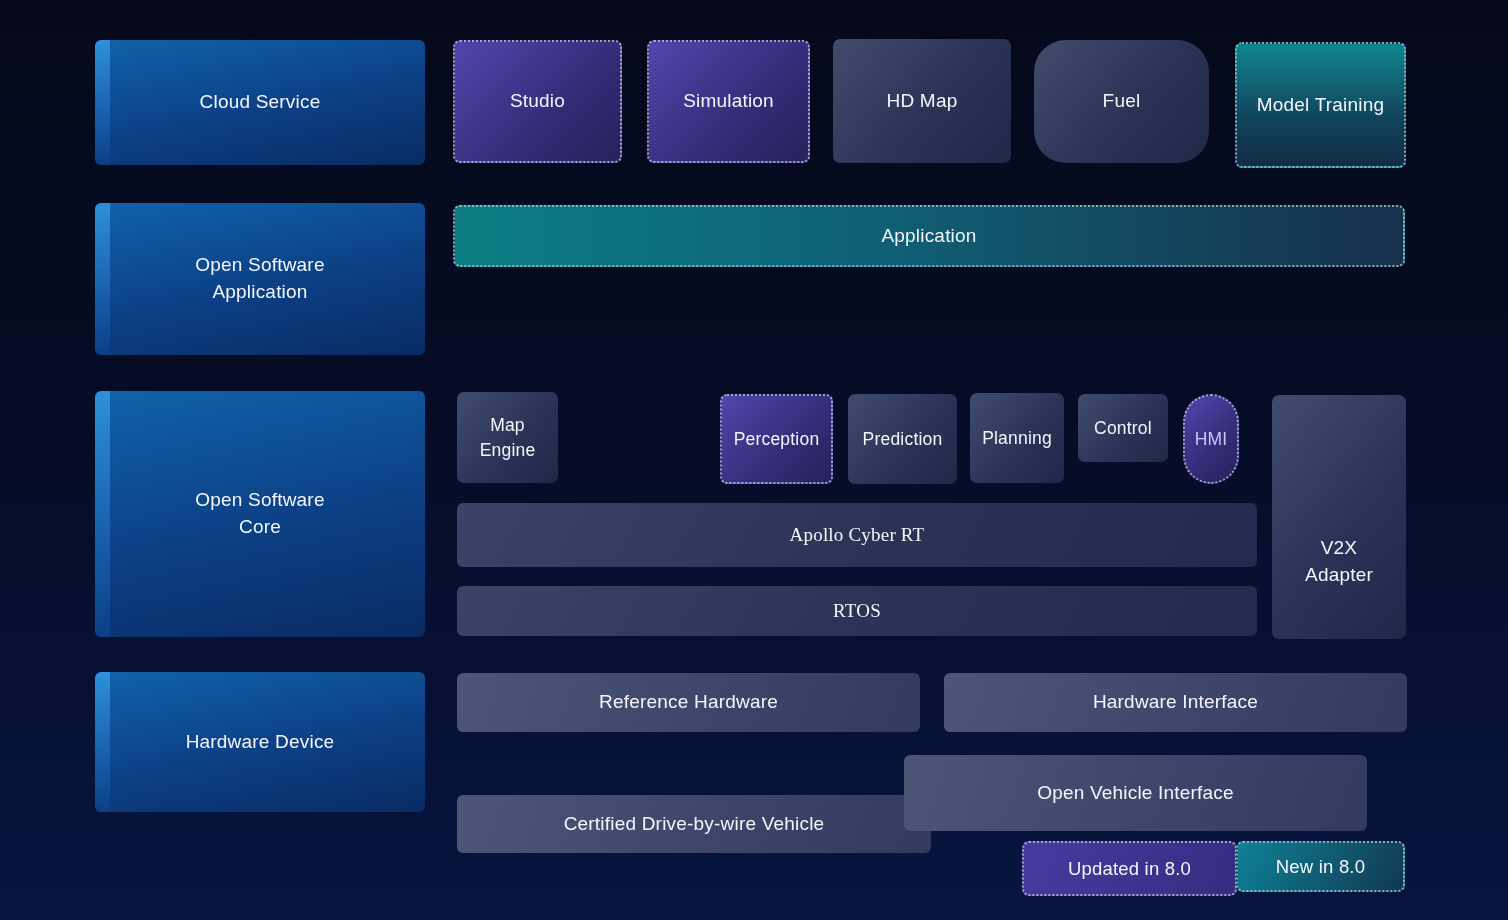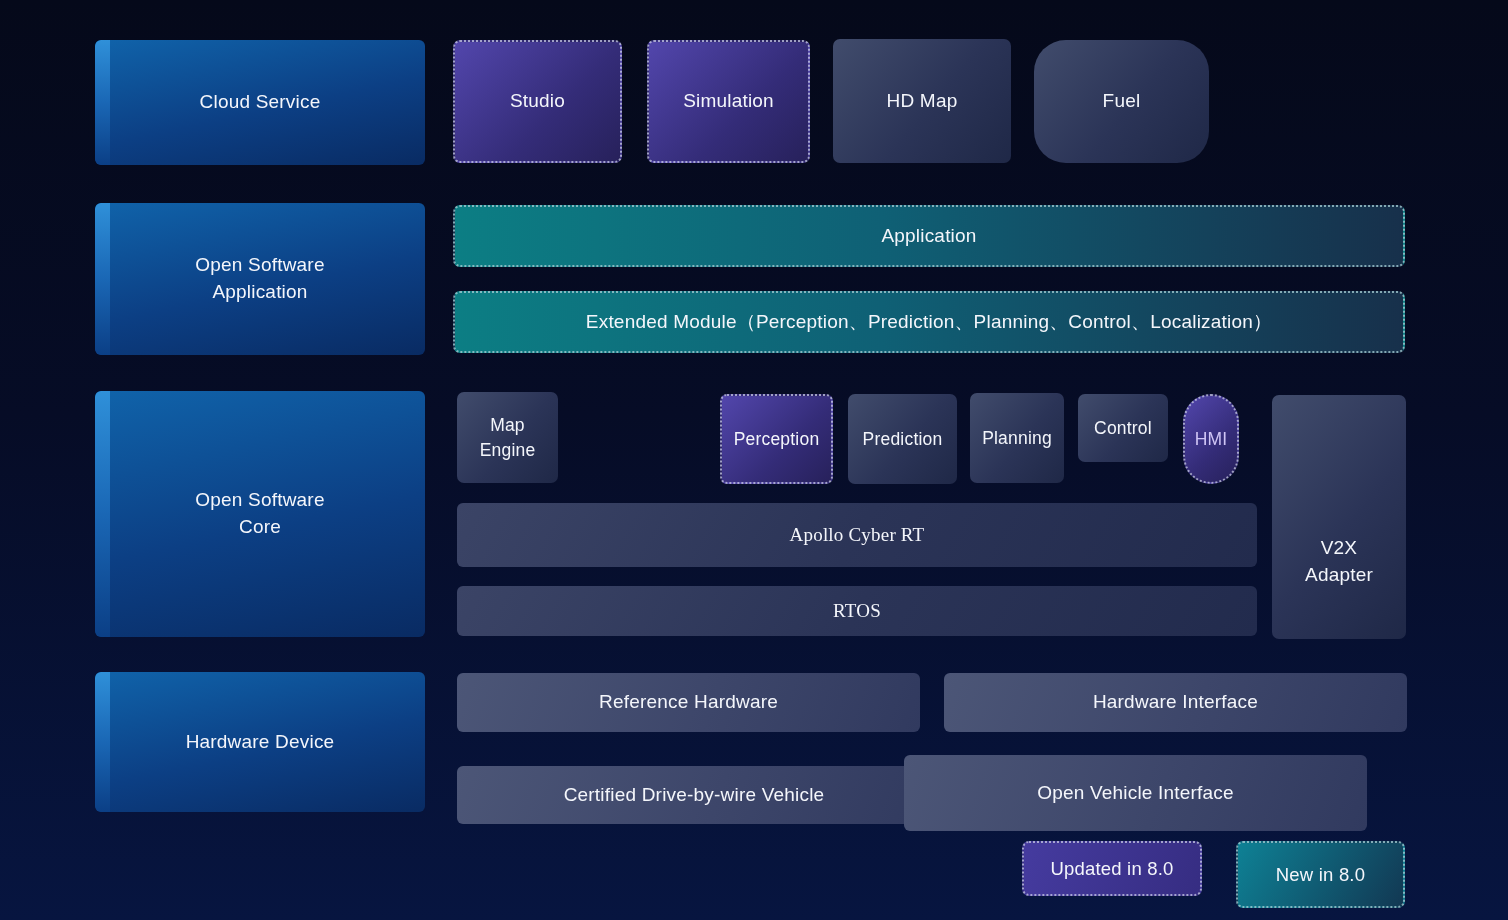--- a/index.html
+++ b/index.html
@@ -99,31 +99,31 @@
   </div>
   <div class="block purple" style="left:647px; top:40px; width:163px; height:123px;">
     <span class="label">Simulation</span>
   </div>
   <div class="block slate" style="left:833px; top:39px; width:178px; height:124px;">
     <span class="label">HD Map</span>
   </div>
   <div class="block slate" style="left:1034px; top:40px; width:175px; height:123px;border-radius:32px;">
     <span class="label">Fuel</span>
   </div>
+  <div class="block teal-v" style="left:1235px; top:42px; width:171px; height:126px;">
+    <span class="label">Model Training</span>
+  </div>
 
   <div class="block blue" style="left:95px; top:203px; width:330px; height:152px;">
     <span class="stripe"></span>
     <span class="label">Open Software
 Application</span>
   </div>
   <div class="block teal-h" style="left:453px; top:205px; width:952px; height:62px;">
     <span class="label">Application</span>
-  </div>
-  <div class="block teal-h" style="left:453px; top:291px; width:952px; height:62px;">
-    <span class="label">Extended Module（Perception、Prediction、Planning、Control、Localization）</span>
   </div>
 
   <div class="block blue" style="left:95px; top:391px; width:330px; height:246px;">
     <span class="stripe"></span>
     <span class="label">Open Software
 Core</span>
   </div>
   <div class="block slate small" style="left:457px; top:392px; width:101px; height:91px;">
     <span class="label">Map
 Engine</span>
@@ -157,27 +157,27 @@
   <div class="block blue" style="left:95px; top:672px; width:330px; height:140px;">
     <span class="stripe"></span>
     <span class="label">Hardware Device</span>
   </div>
   <div class="block hw" style="left:457px; top:673px; width:463px; height:59px;">
     <span class="label">Reference Hardware</span>
   </div>
   <div class="block hw" style="left:944px; top:673px; width:463px; height:59px;">
     <span class="label">Hardware Interface</span>
   </div>
-  <div class="block hw" style="left:457px; top:766px; width:474px; height:58px;">
+  <div class="block hw" style="left:457px; top:795px; width:474px; height:58px;">
     <span class="label">Certified Drive-by-wire Vehicle</span>
   </div>
   <div class="block hw" style="left:904px; top:755px; width:463px; height:76px;">
     <span class="label">Open Vehicle Interface</span>
   </div>
 
-  <div class="block purple-legend" style="left:1022px; top:841px; width:180px; height:55px; font-size:18.5px;">
+  <div class="block purple-legend" style="left:1022px; top:841px; width:215px; height:55px; font-size:18.5px;">
     <span class="label">Updated in 8.0</span>
   </div>
-  <div class="block teal-legend" style="left:1236px; top:841px; width:169px; height:67px; font-size:18.5px;">
+  <div class="block teal-legend" style="left:1236px; top:841px; width:169px; height:51px; font-size:18.5px;">
     <span class="label">New in 8.0</span>
   </div>
 
 </div>
 
 </body></html>

